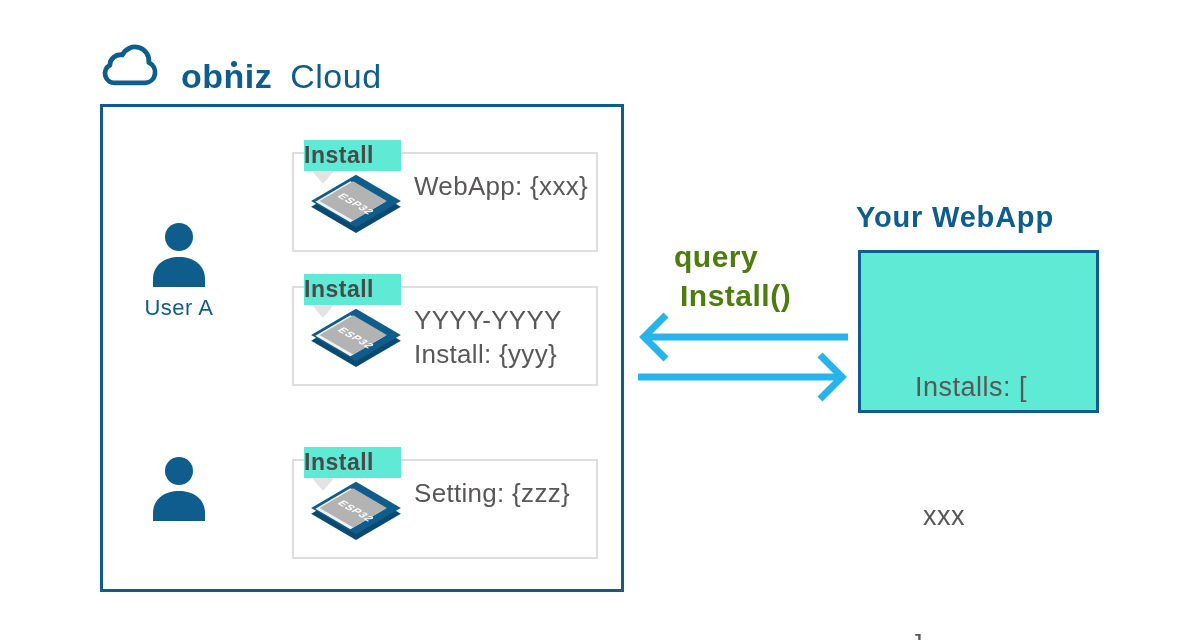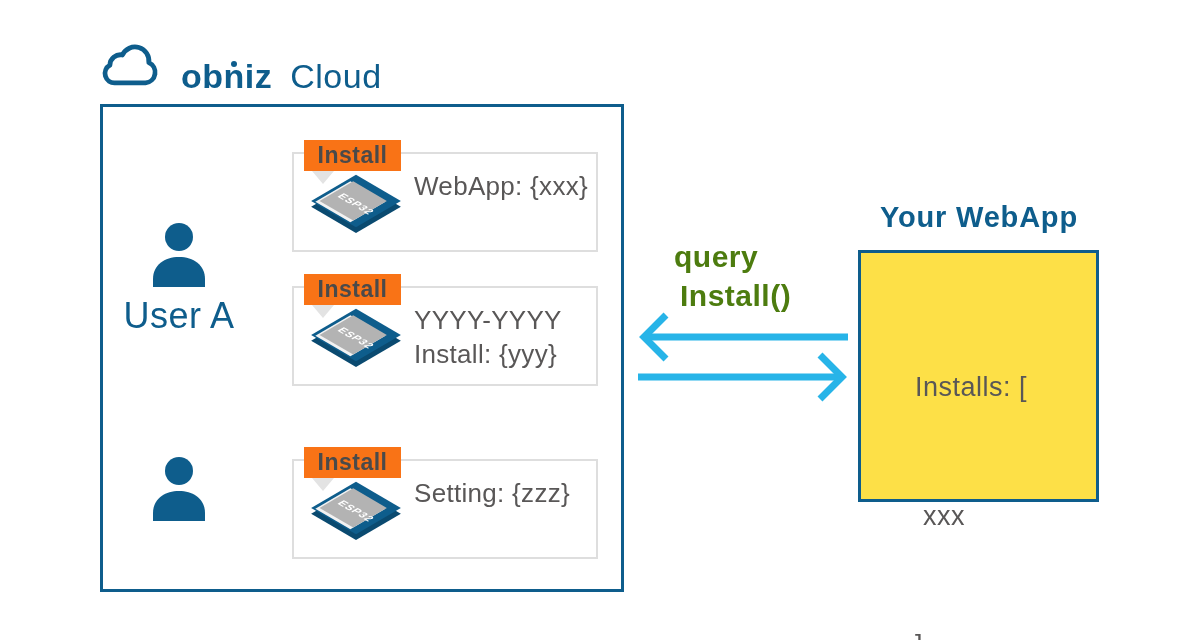--- a/index.html
+++ b/index.html
@@ -21,34 +21,34 @@
 
   
   .cloud-box {
     position:absolute; left:100px; top:104px; width:524px; height:488px;
     border:3px solid #0e5d8c; background:#fff;
   }
 
   .user { position:absolute; width:136px; text-align:center; color:#0e5d8c; }
   .user-a { left:8px; top:116px; }
   .user-b { left:8px; top:350px; }
-  .user-label { font-size:36px; letter-spacing:0.5px; margin-top:4px; }
+  .user-label { font-size:22px; letter-spacing:0.5px; margin-top:4px; }
 
   .install-card {
     position:absolute; left:189px; width:306px; height:100px;
     background:#fff; border:2px solid #dedede;
   }
   .card-1 { top:45px; }
   .card-2 { top:179px; }
   .card-3 { top:352px; }
 
   .install-tab {
     position:absolute; left:201px; width:97px; height:31px; z-index:2;
-    background:#f97316; color:#4a4a4a; font-weight:700; font-size:23px;
-    line-height:30px; text-align:center; letter-spacing:0.5px;
+    background:#5eead4; color:#4a4a4a; font-weight:700; font-size:23px;
+    line-height:30px; text-align:left; letter-spacing:0.5px;
   }
   .tab-1 { top:33px; }
   .tab-2 { top:167px; }
   .tab-3 { top:340px; }
   .tab-tail {
     position:absolute; left:209px; width:0; height:0; z-index:2;
     border-left:11px solid transparent; border-right:11px solid transparent;
     border-top:13px solid #e3e3e3;
   }
   .tail-1 { top:64px; }
@@ -65,26 +65,26 @@
   .query-label {
     position:absolute; left:640px; top:237px; color:#4d7c0f;
     font-weight:700; font-size:30px; line-height:39px; letter-spacing:0.5px; white-space:nowrap;
   }
   .query-line1 { padding-left:34px; }
   .query-line2 { padding-left:40px; }
   .arrows { position:absolute; left:632px; top:305px; }
 
   
   .webapp-title {
-    position:absolute; left:856px; top:201px; width:246px; text-align:center;
+    position:absolute; left:832px; top:201px; width:246px; text-align:center;
     color:#0e5d8c; font-weight:700; font-size:29px; letter-spacing:0.8px; white-space:nowrap;
   }
   .webapp-box {
-    position:absolute; left:858px; top:250px; width:241px; height:252px;
-    border:3px solid #0e5d8c; background:#fde047;
+    position:absolute; left:858px; top:250px; width:241px; height:163px;
+    border:3px solid #0e5d8c; background:#5eead4;
   }
   .webapp-code {
     position:absolute; left:54px; top:27px;
     font-size:27px; color:#595757; line-height:43px; letter-spacing:0.5px; white-space:pre;
   }
 </style>
 </head>
 <body>
 
 <div class="canvas">

